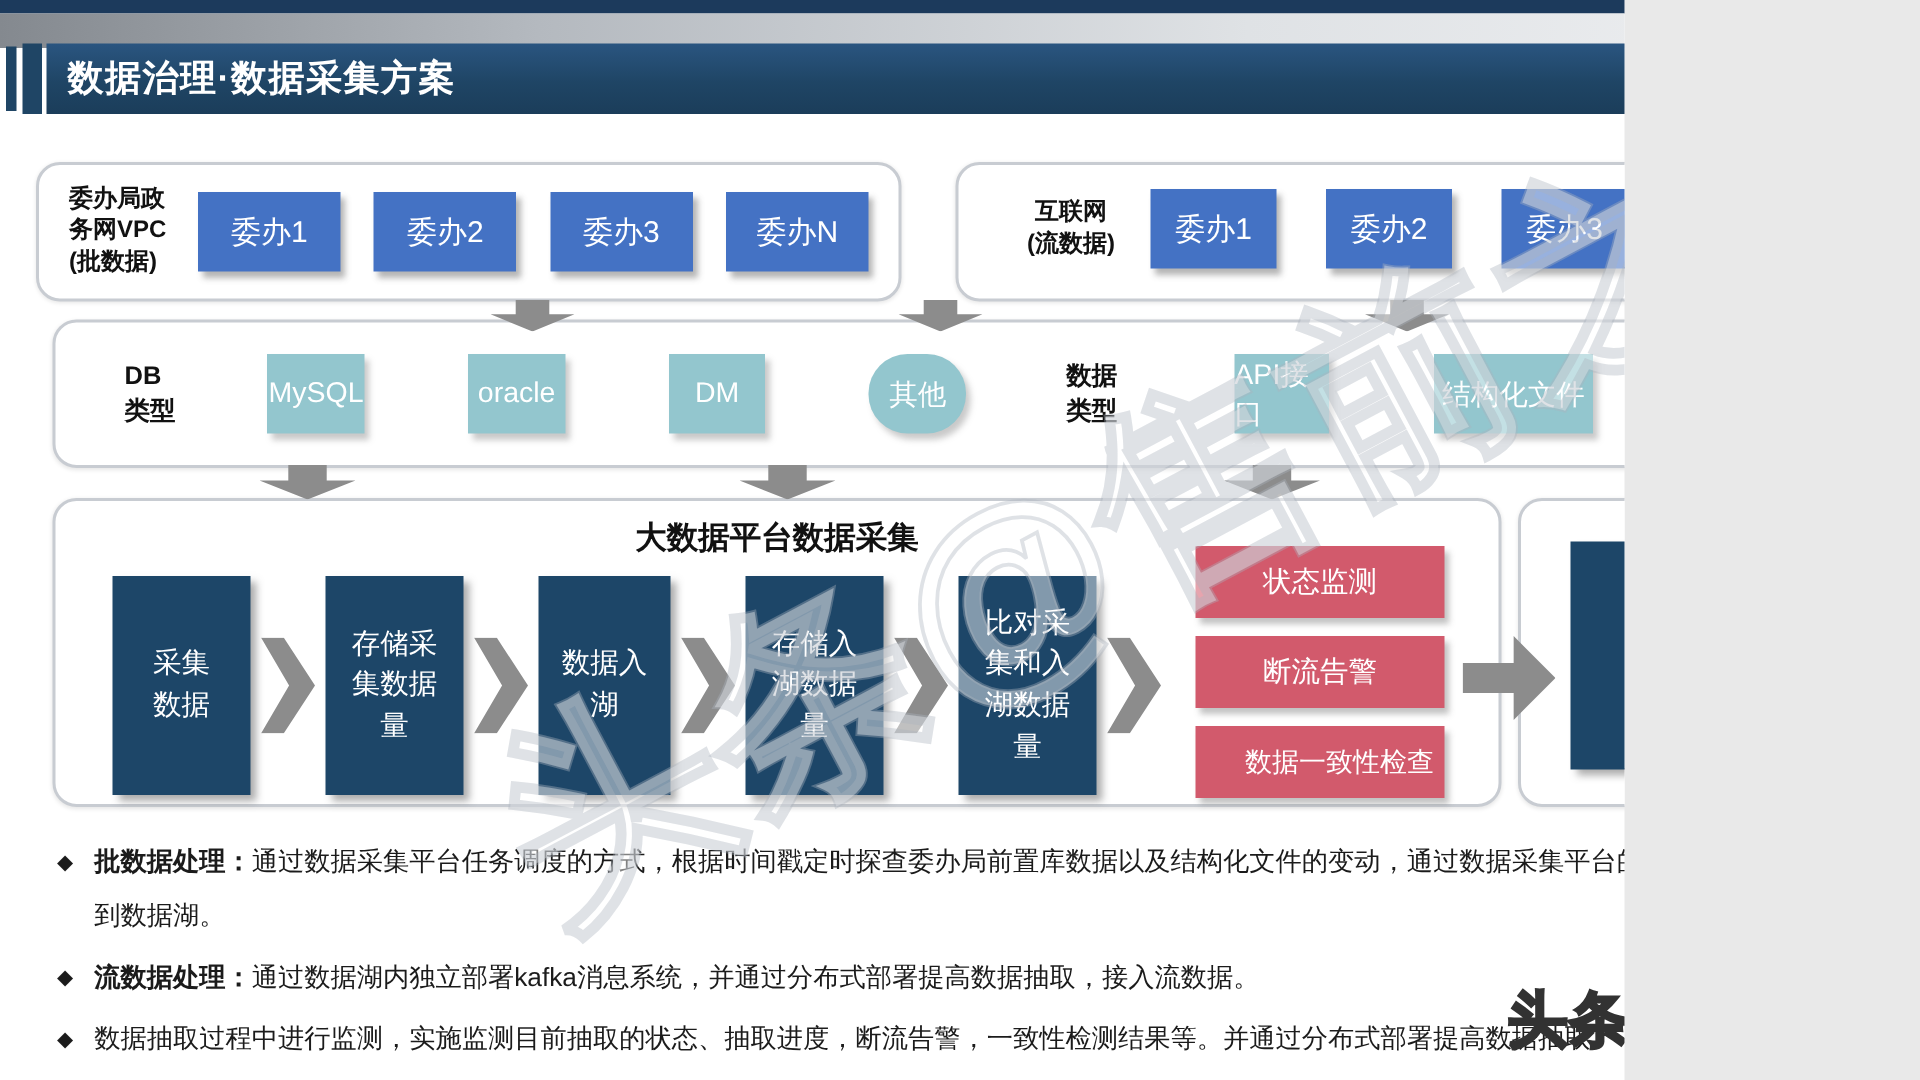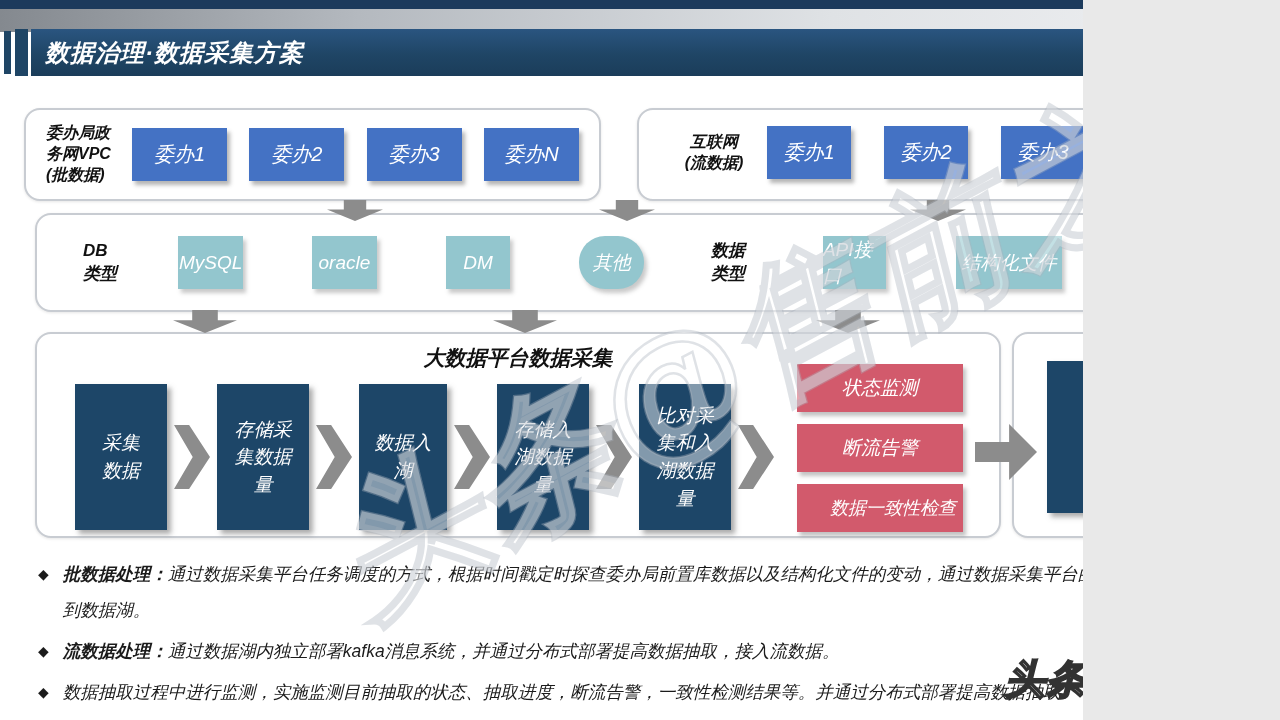--- a/index.html
+++ b/index.html
@@ -1,17 +1,17 @@
 <!DOCTYPE html>
 <html><head>
 <meta charset="utf-8">
 <style>
   * { margin:0; padding:0; box-sizing:border-box; }
   body { background:#e9e9e9; font-family:"Liberation Sans","DejaVu Sans",sans-serif; }
-  .slide { position:relative; width:1083px; height:720px; background:#ffffff; overflow:hidden;font-style:italic; }
+  .slide { position:relative; width:1083px; height:720px; background:#ffffff; overflow:hidden; }
 
   
   .top-strip { position:absolute; left:0; top:0; width:1280px; height:9px; background:#1c3a5c; }
   .top-band  { position:absolute; left:0; top:9px; width:1280px; height:23px;
                background:linear-gradient(90deg,#84898f 0%,#b4b9bf 28%,#dfe2e5 65%,#f0f1f3 100%); }
   .accent1 { position:absolute; left:4px;  top:31px; width:7px;  height:43px; background:#1f4565; }
   .accent2 { position:absolute; left:15px; top:29px; width:13px; height:47px; background:#1f4565; }
   .titlebar { position:absolute; left:31px; top:29px; width:1249px; height:47px;
               background:linear-gradient(180deg,#2a5580 0%,#1f4565 55%,#1b3d5a 100%);
               color:#fff; font-size:24px; font-weight:bold; line-height:47px; padding-left:14px;

